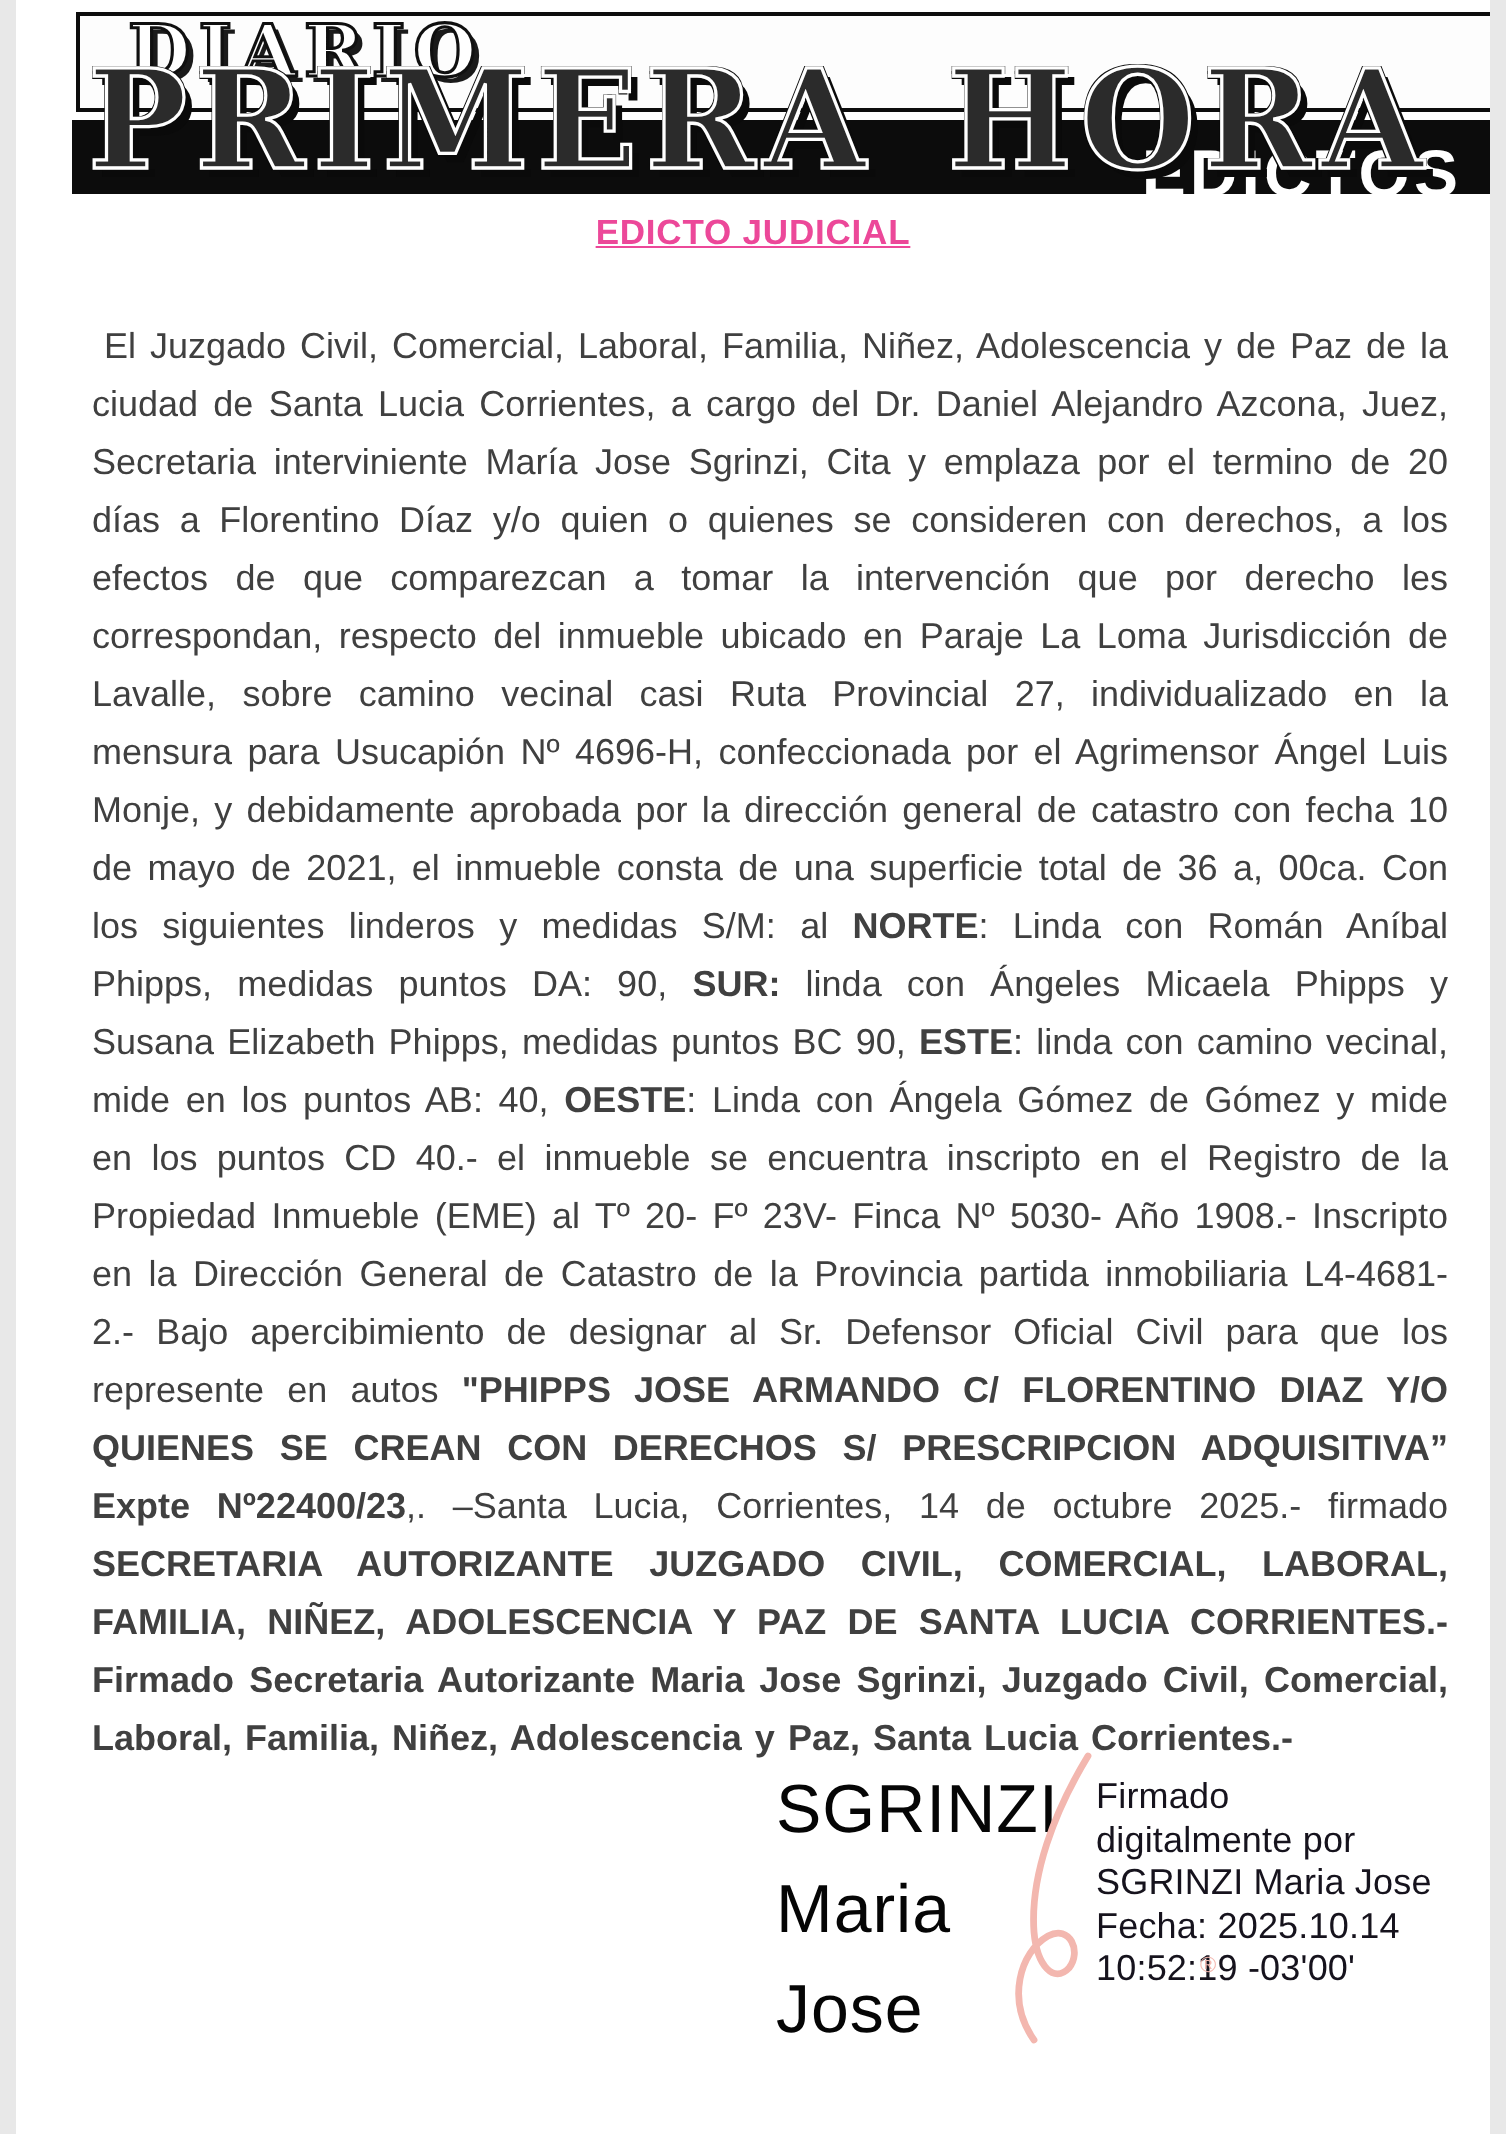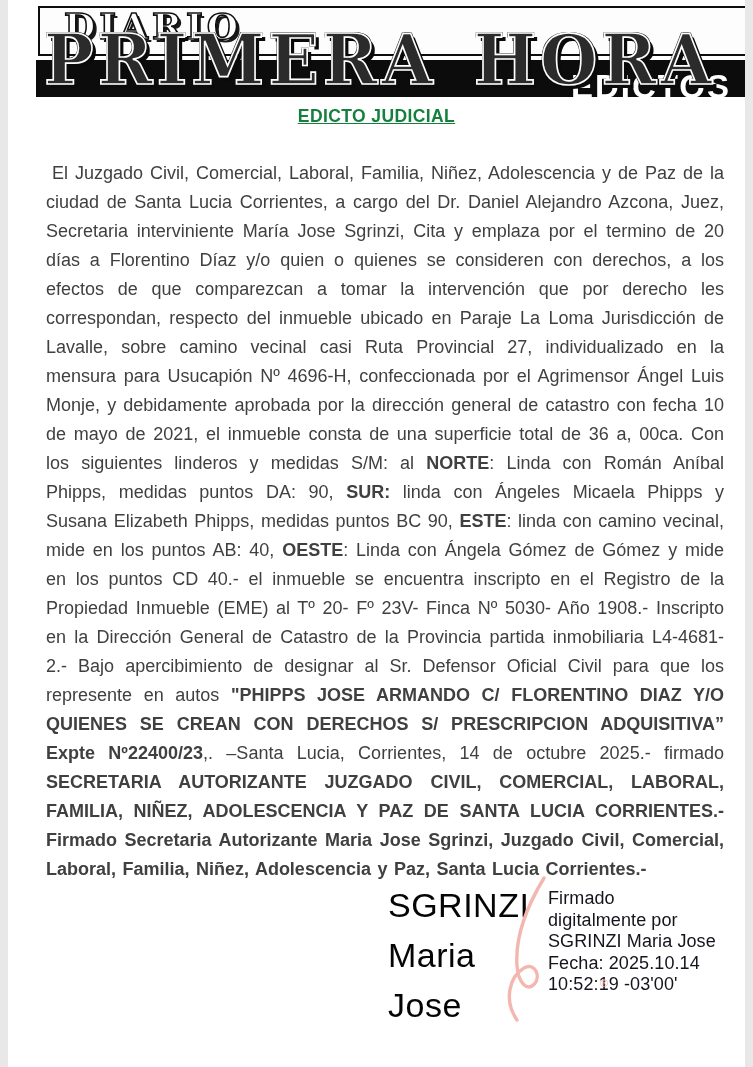--- a/index.html
+++ b/index.html
@@ -49,21 +49,21 @@
     -webkit-text-stroke:1.6px #ffffff;
     text-shadow:4px 4px 0 #0a0a0a, -1px -1px 0 #0a0a0a, 1px -1px 0 #0a0a0a, -1px 1px 0 #0a0a0a;
     transform:scaleY(1.04);transform-origin:top left;
     white-space:nowrap;
   }
 
   
   .doc-title{
     position:absolute;top:106px;left:0;right:0;
     text-align:center;font-size:17.5px;font-weight:bold;
-    text-decoration:underline;letter-spacing:0.4px;color:#15803d;
+    text-decoration:underline;letter-spacing:0.4px;color:#ec4899;
   }
 
   
   .edict-body{
     position:absolute;top:159px;left:38px;width:678px;
     font-size:18px;line-height:29px;
     text-align:justify;text-indent:6px;
     color:#404040;word-spacing:1.5px;
   }
   .edict-body b{font-weight:bold;}

